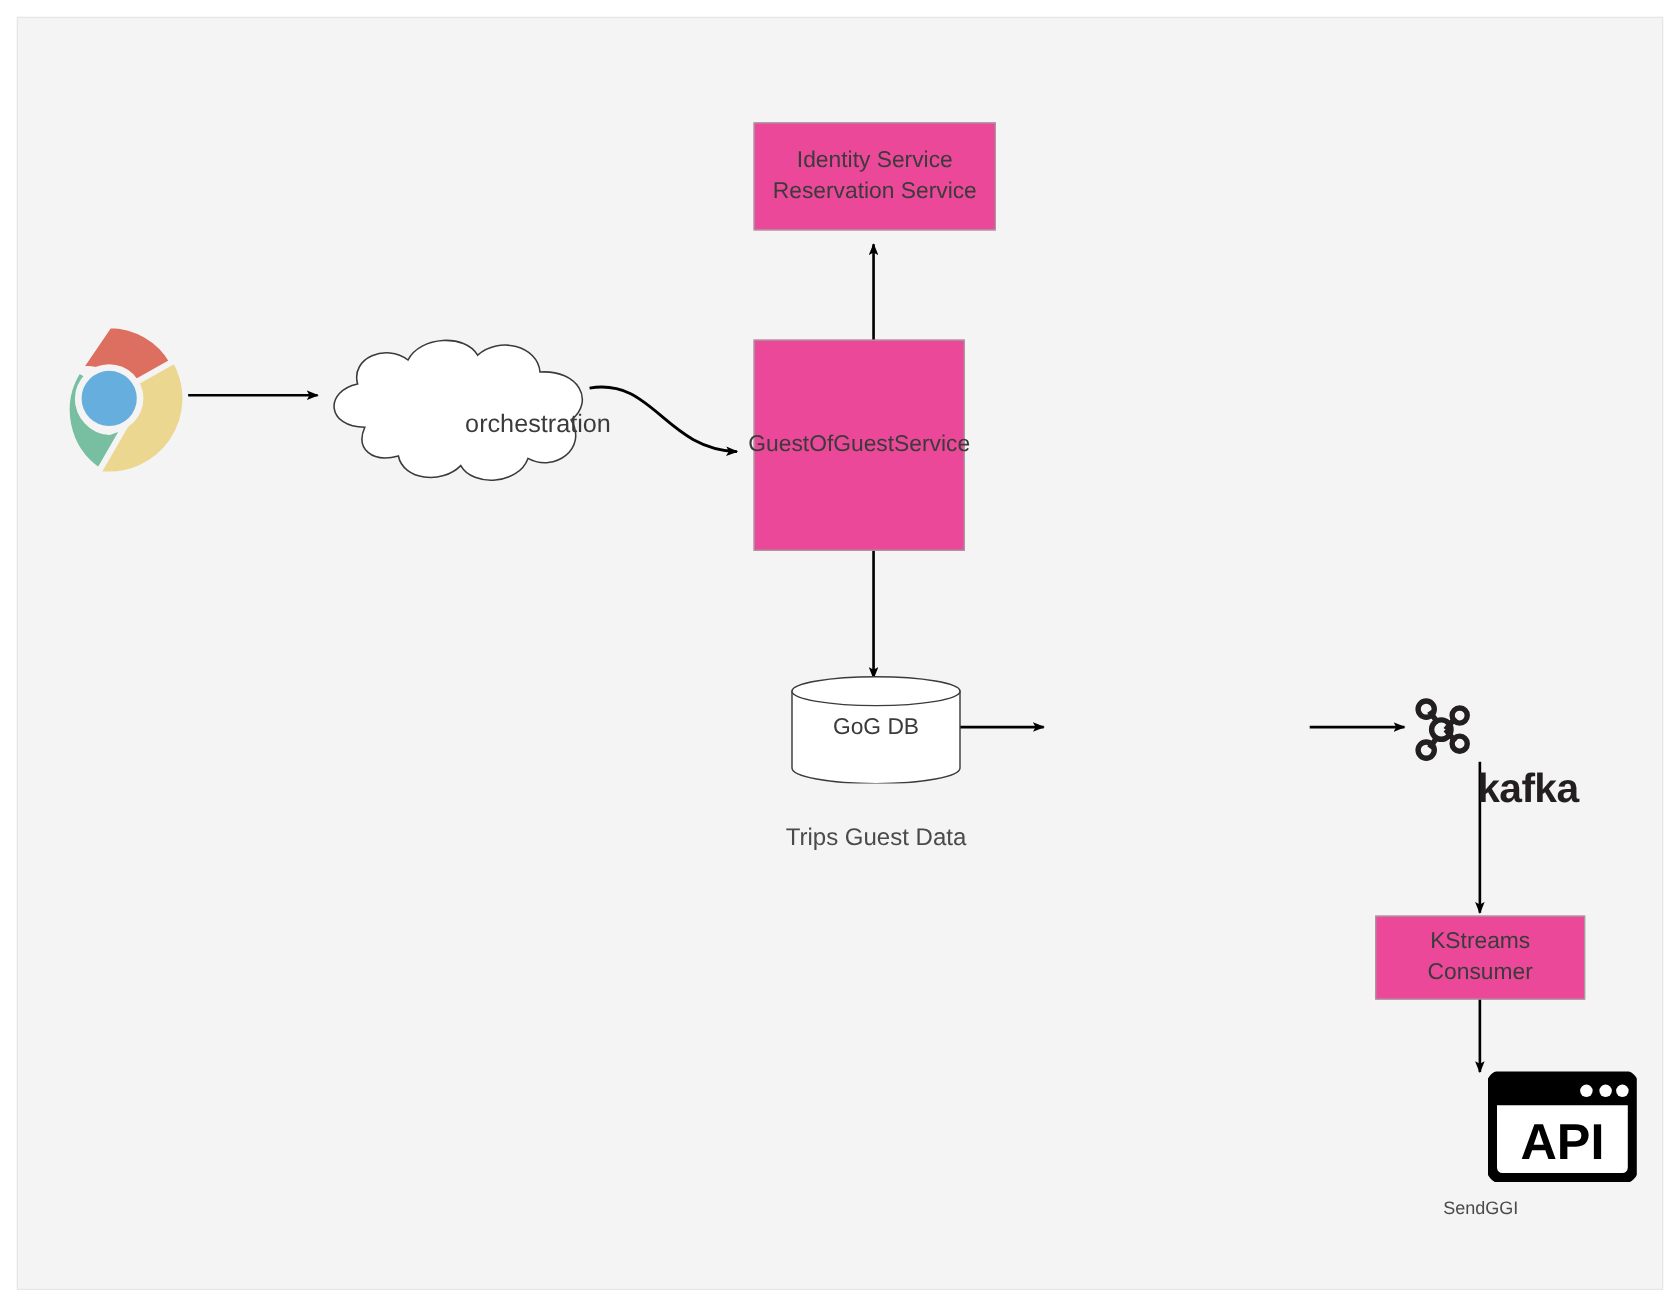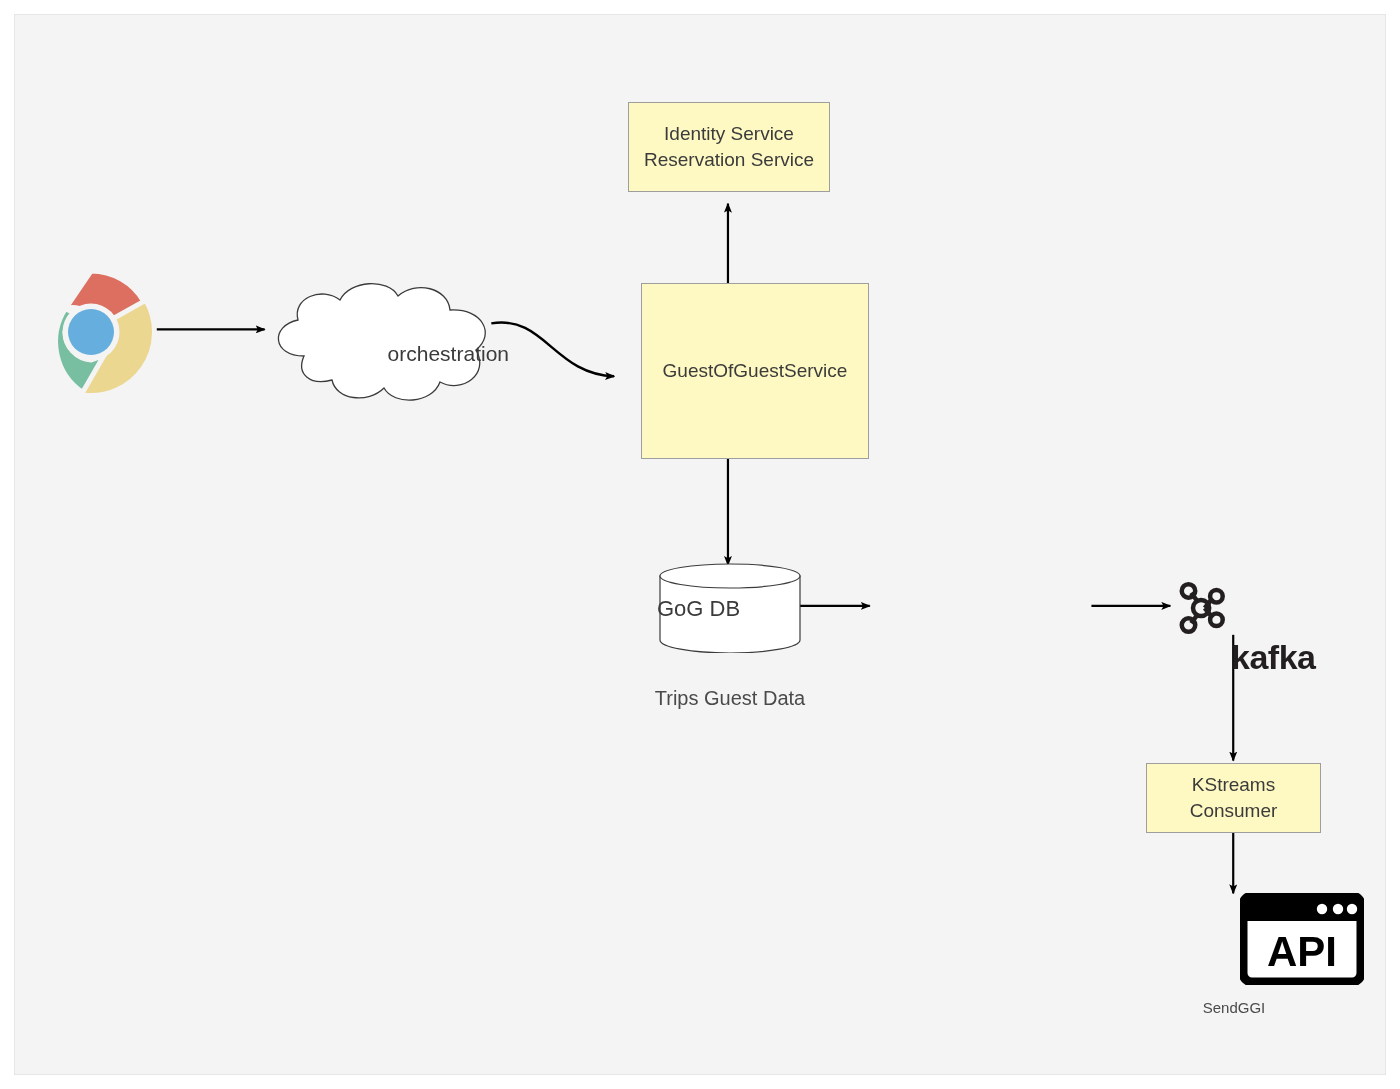--- a/index.html
+++ b/index.html
@@ -29,21 +29,21 @@
     background: #f4f4f4;
     border: 1px solid #e6e6e6;
     box-sizing: border-box;
     overflow: hidden;
   }
   .node {
     position: absolute;
     box-sizing: border-box;
   }
   .box {
-    background: #fef9c3;
+    background: #ec4899;
     border: 1px solid #9e9e9e;
     display: flex;
     align-items: center;
     justify-content: center;
     text-align: center;
     color: #3b3b3b;
     line-height: 1.35;
     white-space: pre-line;
   }
   .plain-label {
@@ -135,29 +135,29 @@
                  C 168 126, 130 128, 120 110
                  C 104 126, 72 122, 68 102
                  C 46 108, 32 96, 40 78 Z" fill="#ffffff" stroke="#3b3b3b" stroke-width="1.3"></path>
       </svg>
       <div class="cloud-text" style="left:0; top:48px; width:245px; font-size:21px;">orchestration</div>
     </div>
 
     <div class="node box" style="left:613px; top:87px; width:202px; height:90px; font-size:19px;">Identity Service
 Reservation Service</div>
 
-    <div class="node box" style="left:613px; top:268px; width:228px; height:176px; font-size:19px;margin-left:13px;">GuestOfGuestService</div>
+    <div class="node box" style="left:613px; top:268px; width:176px; height:176px; font-size:19px;">GuestOfGuestService</div>
 
     <div class="node" style="left:642px; top:548px; width:146px; height:90px;">
       <svg viewBox="0 0 146 90" width="146" height="90">
         <path d="M3 13 L3 77 A70 13 0 0 0 143 77 L143 13 Z" fill="#ffffff" stroke="#3b3b3b" stroke-width="1.2"></path>
         <ellipse cx="73" cy="13" rx="70" ry="12" fill="#ffffff" stroke="#3b3b3b" stroke-width="1.2"></ellipse>
       </svg>
-      <div style="position:absolute; left:0; top:33px; width:146px; 
-                  font-size:22px; color:#3b3b3b;">GoG DB</div>
+      <div style="position:absolute; left:0; top:33px; width:146px; text-align:center;
+                  font-size:19px; color:#3b3b3b;">GoG DB</div>
     </div>
     <div class="plain-label" style="left:600px; top:672px; width:230px; font-size:20px;">Trips Guest Data</div>
 
 
     <div class="node" style="left:1160px; top:563px; width:130px; height:62px;">
       <svg viewBox="0 0 60 62" width="54" height="56" style="position:absolute; left:0; top:2px;">
         <g stroke="#231f20" stroke-width="5" fill="none">
           <line x1="18" y1="14" x2="26" y2="25"></line>
           <line x1="18" y1="48" x2="26" y2="37"></line>
           <line x1="33" y1="31" x2="42" y2="20"></line>

